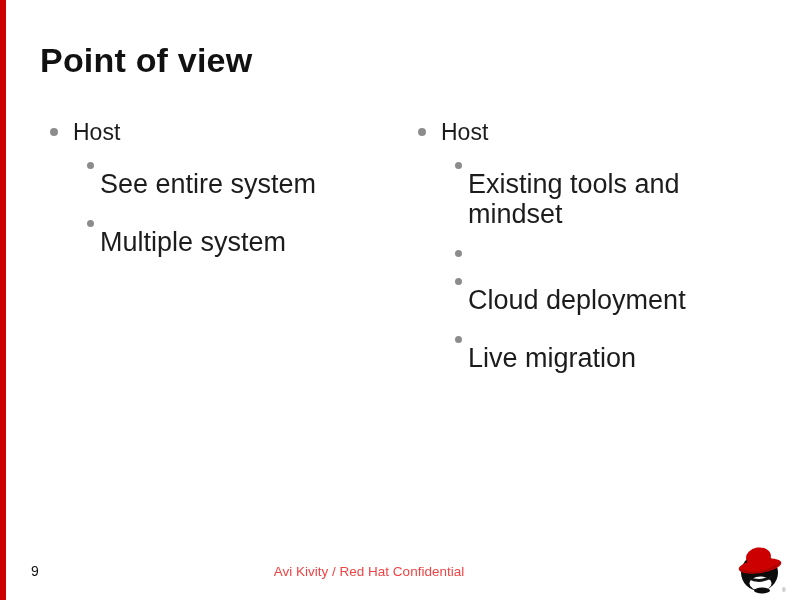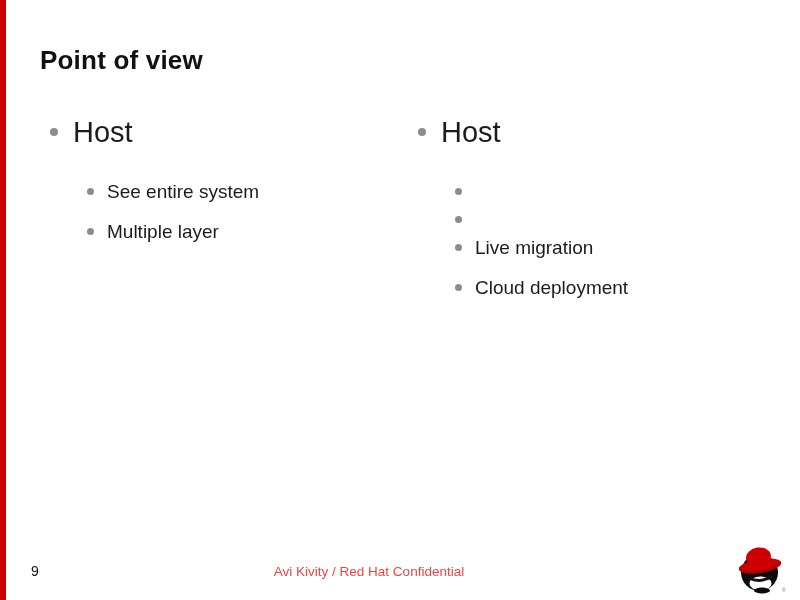--- a/index.html
+++ b/index.html
@@ -14,57 +14,58 @@
   .accent-bar {
     position: absolute;
     left: 0; top: 0;
     width: 6px; height: 600px;
     background: var(--accent, #cc0000);
   }
   .slide-title {
     position: absolute;
     left: 40px; top: 42px;
     margin: 0;
-    font-size: 26px;
+    font-size: 34px;
     line-height: 36px;
     font-weight: bold;
     color: #111111;
     letter-spacing: 0.2px;
     white-space: nowrap;
   }
   .col { position: absolute; top: 115px; }
   .col-left  { left: 40px;  width: 352px; }
   .col-right { left: 408px; width: 356px; }
 
   .l1 {
     display: flex;
     align-items: flex-start;
     padding-left: 10px;
-    margin-bottom: 28px;
-    font-size: 29px;
+    margin-bottom: 2px;
+    font-size: 23px;
     line-height: 34px;
     color: var(--text, #1c1c1c);
   }
   .l1 .dot {
     flex: none;
     width: 8px; height: 8px;
     border-radius: 50%;
     background: var(--bullet, #8c8c8c);
     margin-top: 13px;
   }
   .l1 .txt { margin-left: 15px; }
 
   .l2 {
     display: flex;
     align-items: flex-start;
     padding-left: 47px;
     margin-bottom: 10px;
-    font-size: 19px;
+    font-size: 27px;
     line-height: 30px;
     color: var(--text, #1c1c1c);
+    flex-direction: column;
   }
   .l2 .dot {
     flex: none;
     width: 7px; height: 7px;
     border-radius: 50%;
     background: var(--bullet, #8c8c8c);
     margin-top: 11px;
   }
   .l2 .txt { margin-left: 13px; }
 
@@ -101,42 +102,43 @@
     <div class="l1">
       <span class="dot"></span>
       <span class="txt">Host</span>
     </div>
     <div class="l2">
       <span class="dot"></span>
       <span class="txt">See entire system</span>
     </div>
     <div class="l2">
       <span class="dot"></span>
-      <span class="txt">Multiple layer</span>
+      <span class="txt">Multiple system</span>
     </div>
   </div>
 
   <div class="col col-right">
     <div class="l1">
       <span class="dot"></span>
       <span class="txt">Host</span>
     </div>
     <div class="l2">
       <span class="dot"></span>
+      <span class="txt">Existing tools and mindset</span>
     </div>
     <div class="l2">
       <span class="dot"></span>
     </div>
     <div class="l2">
       <span class="dot"></span>
-      <span class="txt">Live migration</span>
+      <span class="txt">Cloud deployment</span>
     </div>
     <div class="l2">
       <span class="dot"></span>
-      <span class="txt">Cloud deployment</span>
+      <span class="txt">Live migration</span>
     </div>
   </div>
 
   <span class="page-number">9</span>
   <span class="footer-text">Avi Kivity / Red Hat Confidential</span>
 
   <svg class="logo" viewBox="0 0 52 50" aria-hidden="true">
 
     <circle cx="23.5" cy="27.5" r="18.5" fill="#0c0c0c"></circle>
 

